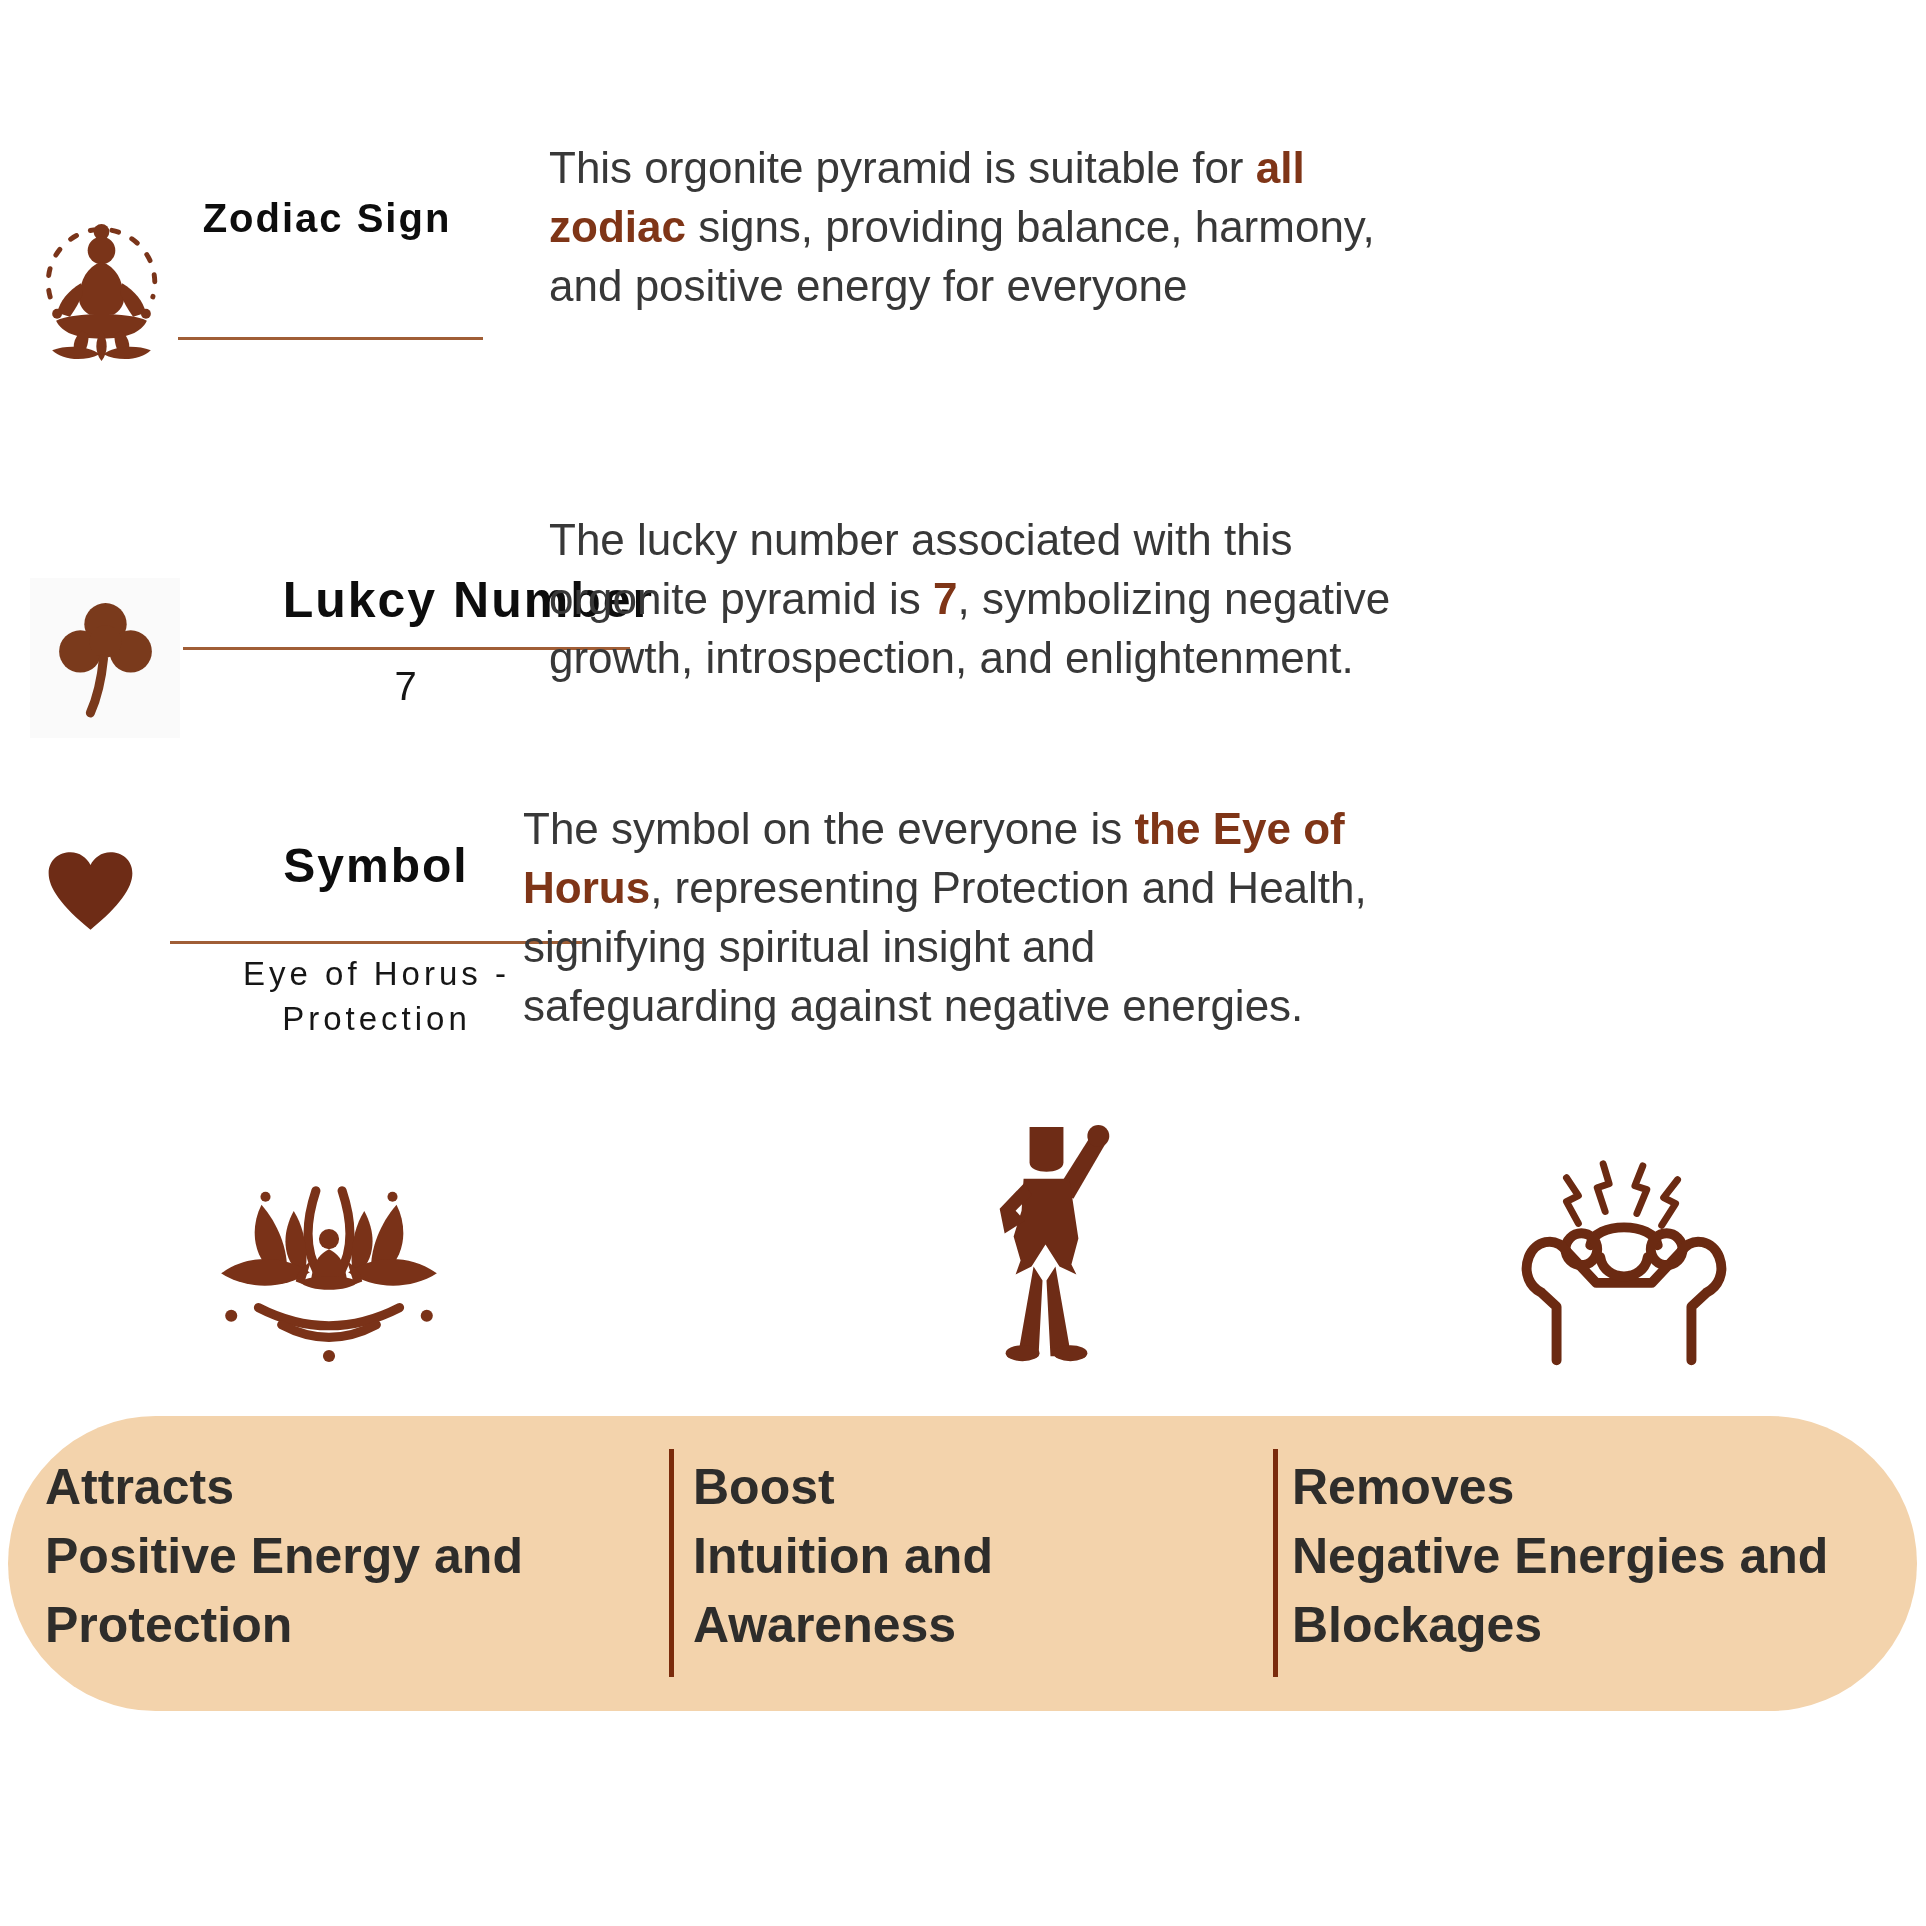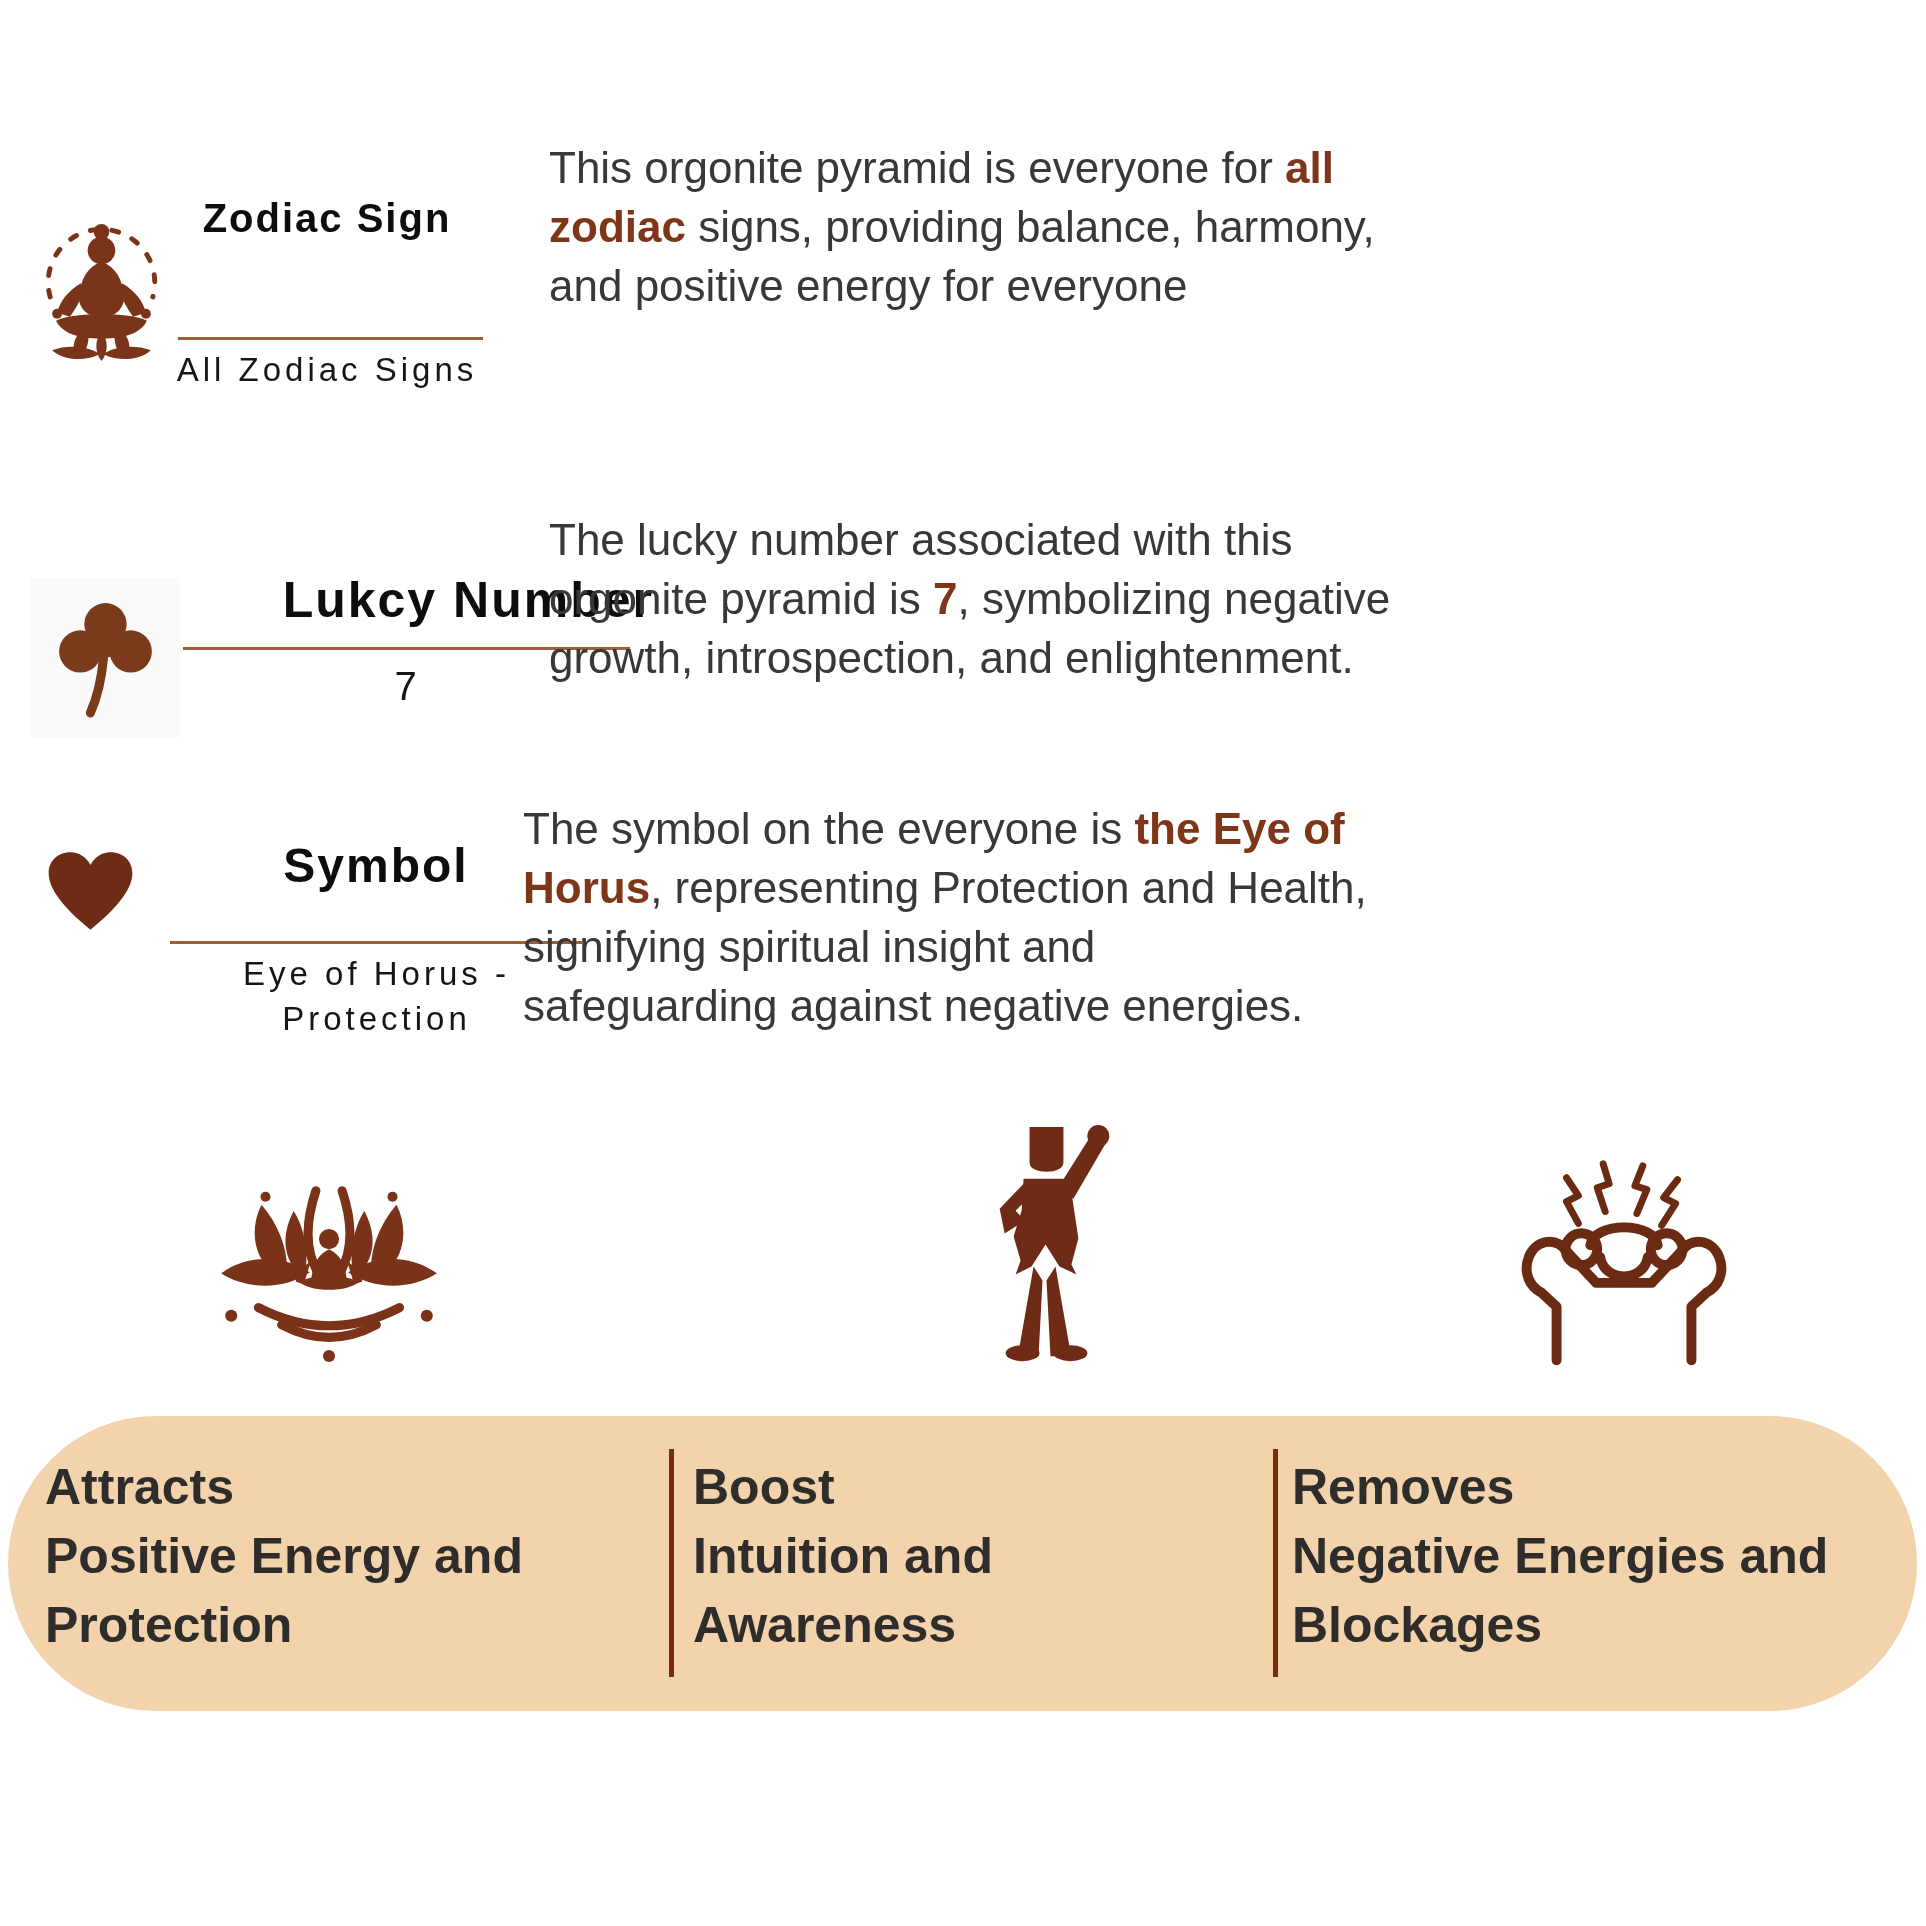--- a/index.html
+++ b/index.html
@@ -43,22 +43,21 @@
         <path d="M70,112 C63,122 63,134 70,143 C77,134 77,122 70,112 Z"></path>
         <path d="M50,112 C41,120 39,131 46,140 C54,136 57,126 57,116 Z"></path>
         <path d="M90,112 C99,120 101,131 94,140 C86,136 83,126 83,116 Z"></path>
         <path d="M20,132 C36,126 58,128 68,136 C52,144 30,142 20,132 Z"></path>
         <path d="M120,132 C104,126 82,128 72,136 C88,144 110,142 120,132 Z"></path>
       </g>
     </svg>
   </div>
   <div class="row-title" style="left:139px;top:196px;width:376px;font-size:40px;">Zodiac Sign</div>
   <div class="underline" style="left:178px;top:337px;width:305px;"></div>
-  <div class="row-sub" style="left:129px;top:348px;width:396px;font-size:33px;">All Zodiac Signs</div>
-  <div class="para" style="left:549px;top:139px;width:1297px;"><span>This orgonite pyramid is everyone for </span><span class="accent">all
+  <div class="para" style="left:549px;top:139px;width:1297px;"><span>This orgonite pyramid is suitable for </span><span class="accent">all
 zodiac</span><span> signs, providing balance, harmony,
 and positive energy for everyone</span></div>
 
   <div class="clover-tile">
     <svg width="111" height="125" viewBox="0 0 110 124">
       <g fill="#7A3A1C">
         <circle cx="55" cy="28" r="21"></circle>
         <circle cx="30" cy="55" r="21"></circle>
         <circle cx="80" cy="55" r="21"></circle>
         <circle cx="55" cy="45" r="16"></circle>

